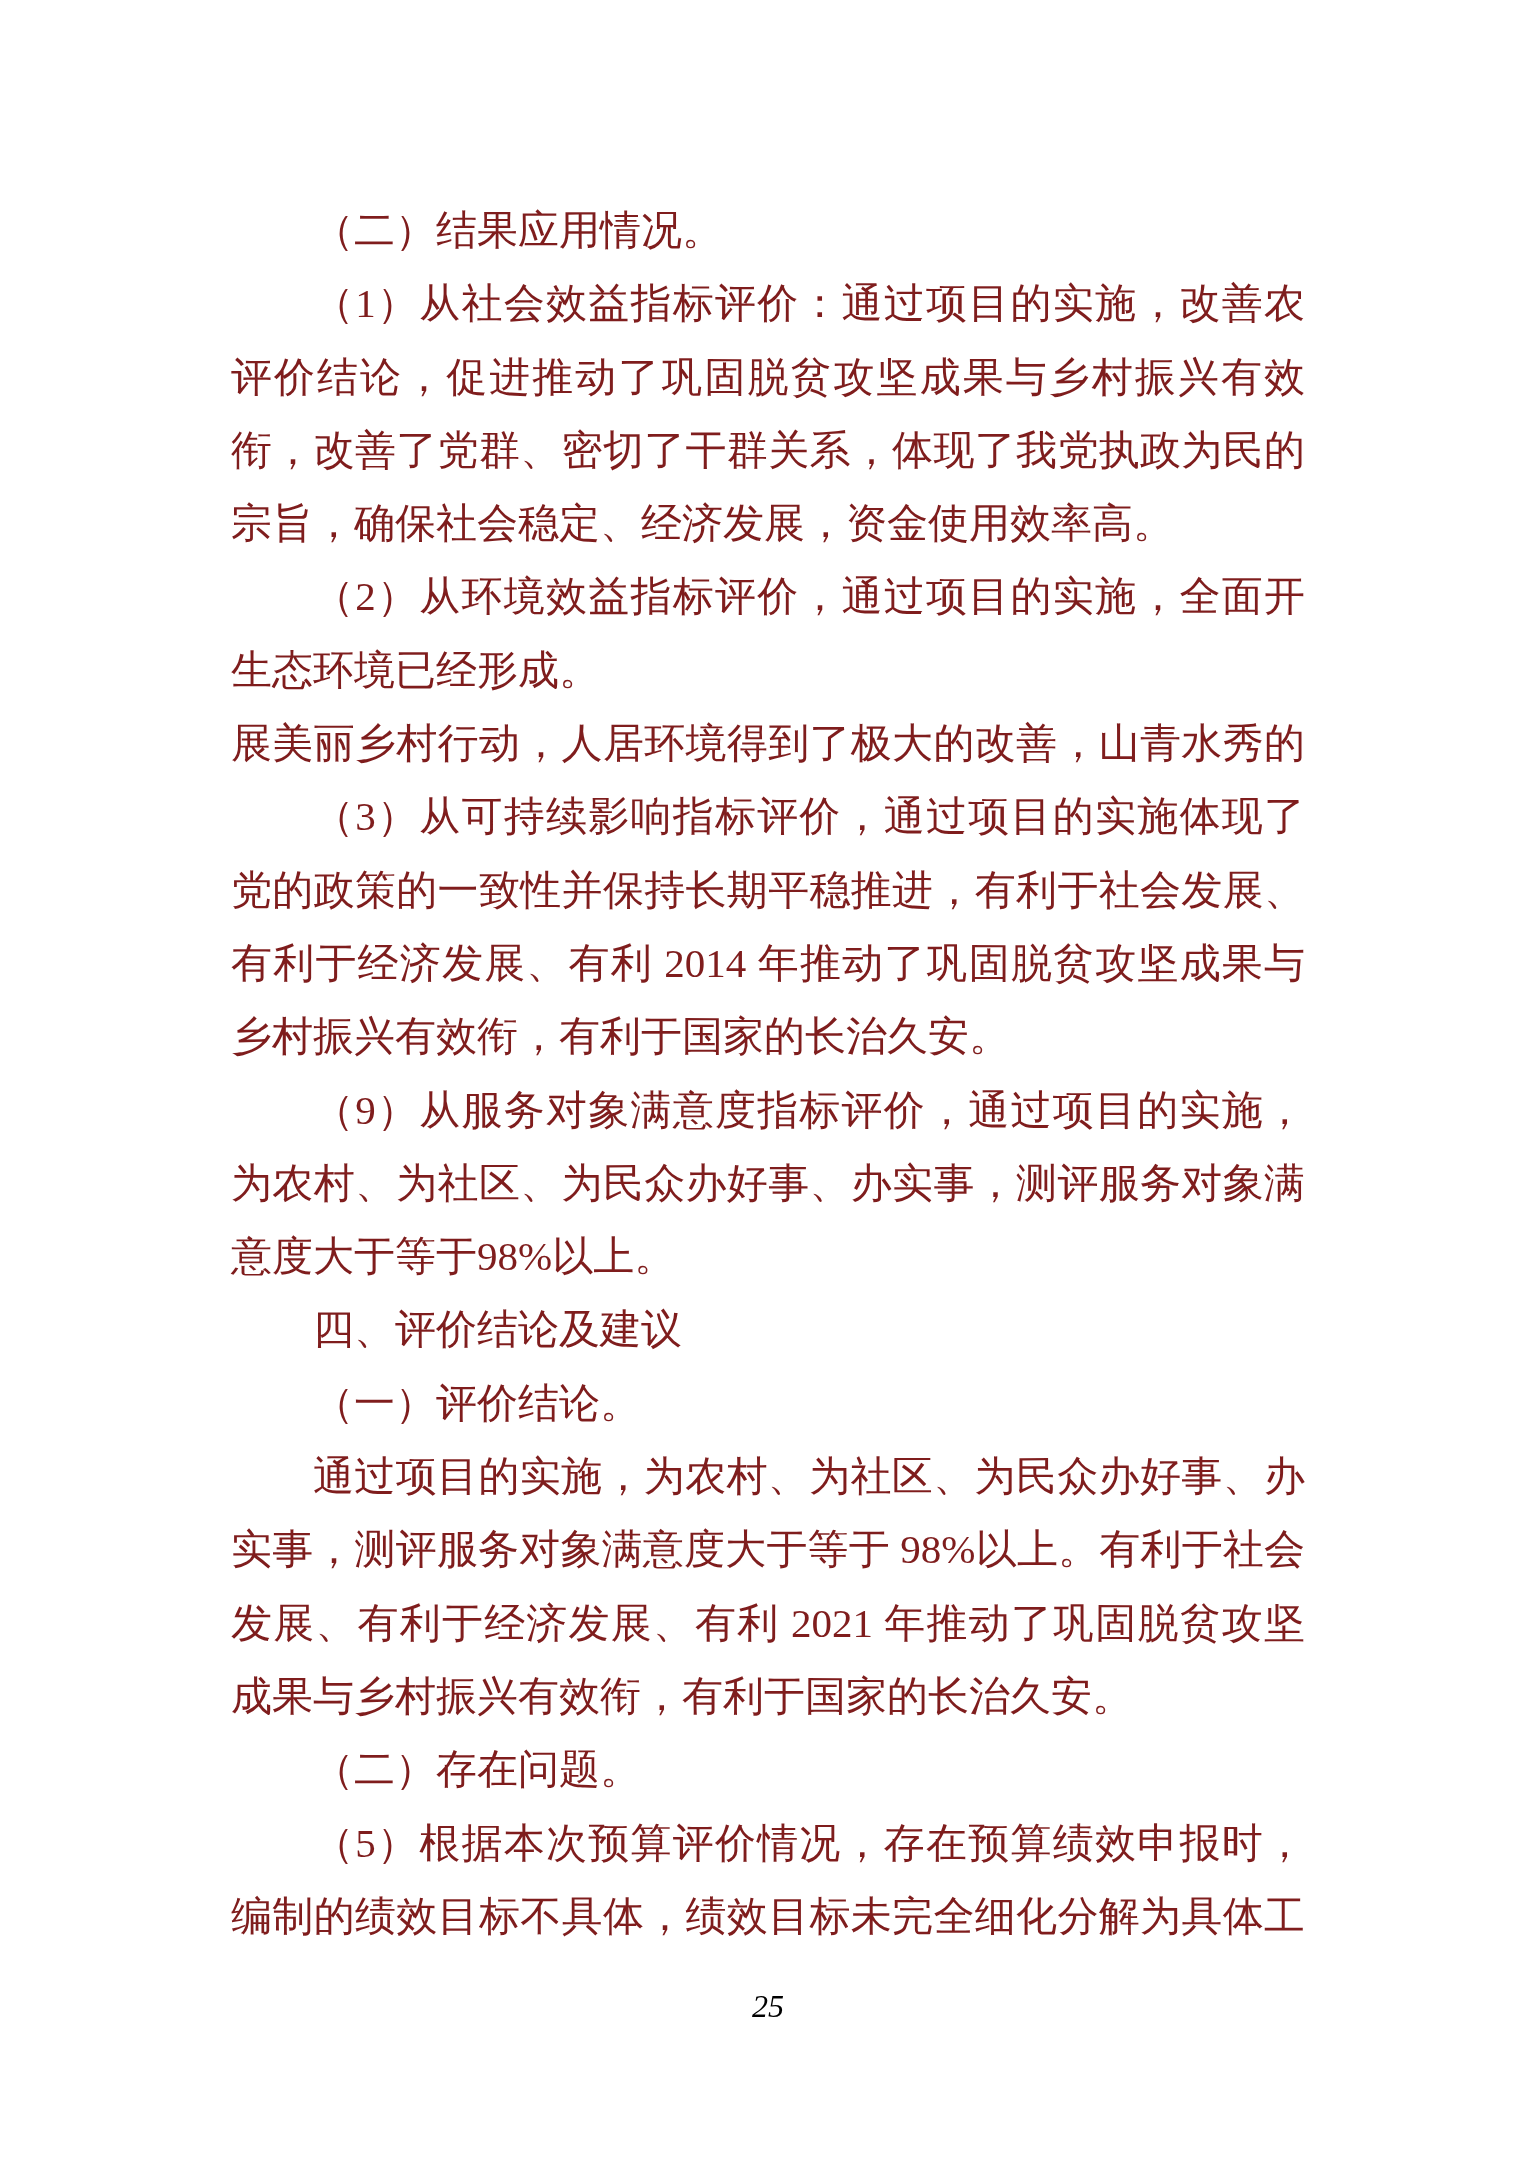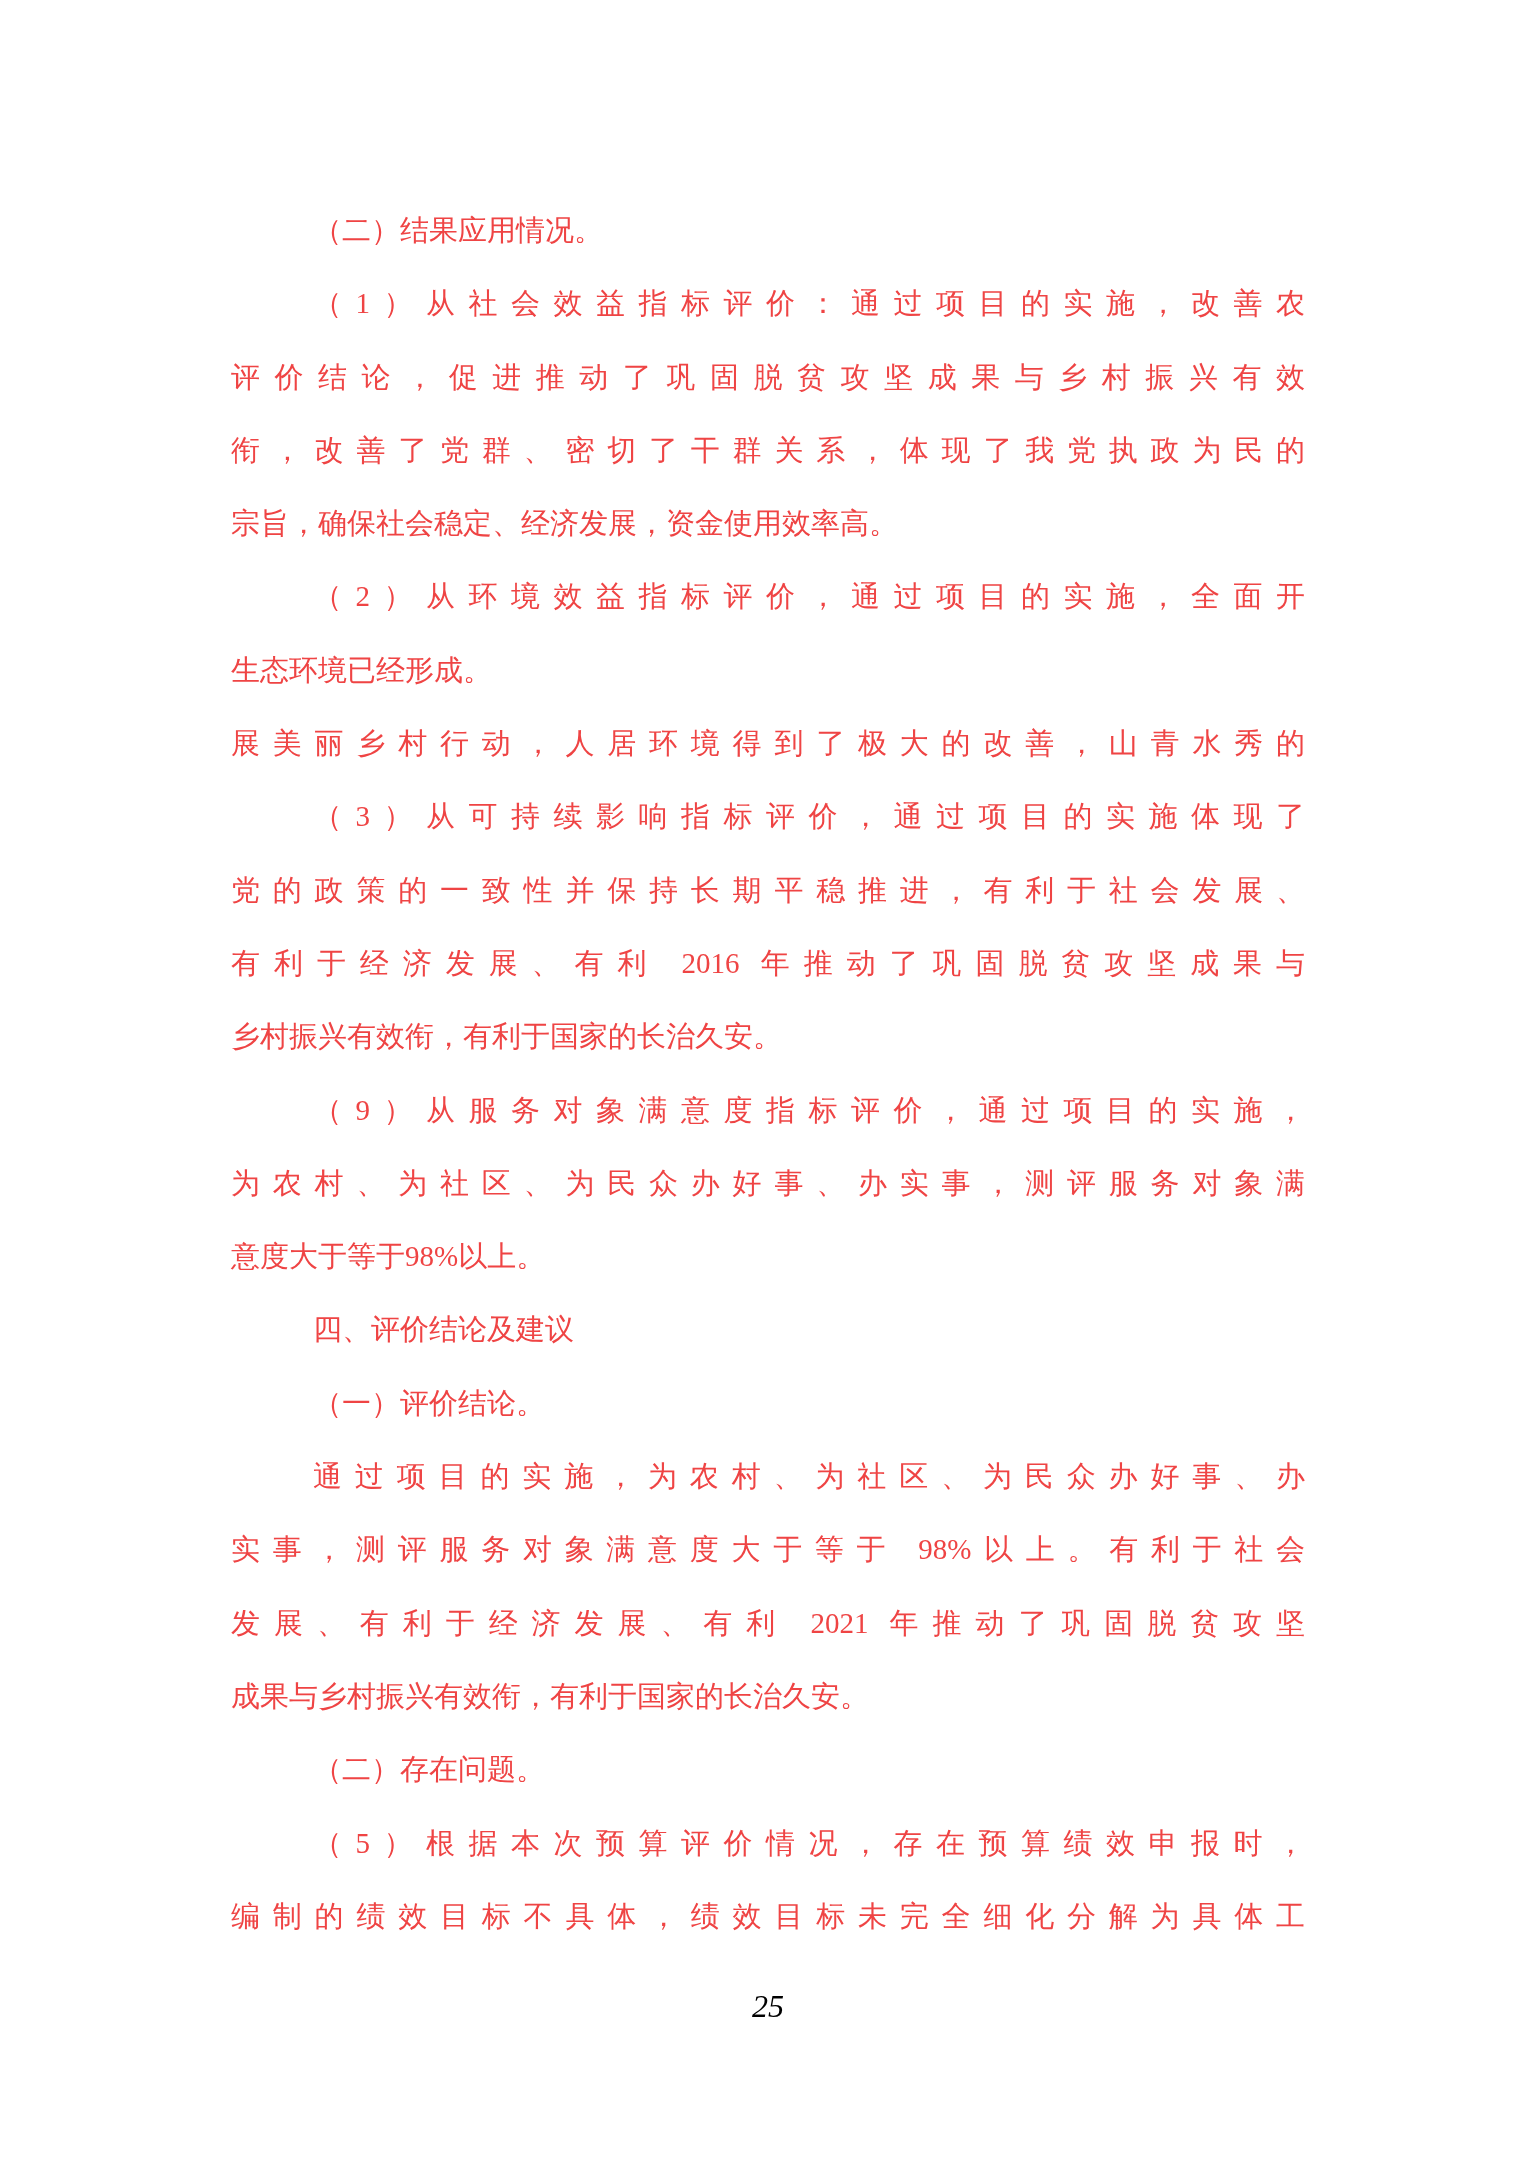--- a/index.html
+++ b/index.html
@@ -19,22 +19,22 @@
   }
   .doc-body {
     position: absolute;
     left: 231px;
     top: 194px;
     width: 1074px;
   }
   .line {
     height: 73.3px;
     line-height: 73.3px;
-    font-size: 29px;
-    color: #ef4444;
+    font-size: 41px;
+    color: #7f1d1d;
     text-align: left;
     white-space: normal;
     overflow: visible;
   }
   .line.indent {
     padding-left: 82px;
   }
   .line.justify {
     text-align: justify;
     text-align-last: justify;
@@ -61,21 +61,21 @@
       <div class="line indent">（二）结果应用情况。</div>
       <div class="line indent justify">（1）从社会效益指标评价：通过项目的实施，改善农</div>
       <div class="line justify">评价结论，促进推动了巩固脱贫攻坚成果与乡村振兴有效</div>
       <div class="line justify">衔，改善了党群、密切了干群关系，体现了我党执政为民的</div>
       <div class="line">宗旨，确保社会稳定、经济发展，资金使用效率高。</div>
       <div class="line indent justify">（2）从环境效益指标评价，通过项目的实施，全面开</div>
       <div class="line">生态环境已经形成。</div>
       <div class="line justify">展美丽乡村行动，人居环境得到了极大的改善，山青水秀的</div>
       <div class="line indent justify">（3）从可持续影响指标评价，通过项目的实施体现了</div>
       <div class="line justify">党的政策的一致性并保持长期平稳推进，有利于社会发展、</div>
-      <div class="line justify">有利于经济发展、有利 2016 年推动了巩固脱贫攻坚成果与</div>
+      <div class="line justify">有利于经济发展、有利 2014 年推动了巩固脱贫攻坚成果与</div>
       <div class="line">乡村振兴有效衔，有利于国家的长治久安。</div>
       <div class="line indent justify">（9）从服务对象满意度指标评价，通过项目的实施，</div>
       <div class="line justify">为农村、为社区、为民众办好事、办实事，测评服务对象满</div>
       <div class="line">意度大于等于98%以上。</div>
       <div class="line indent">四、评价结论及建议</div>
       <div class="line indent">（一）评价结论。</div>
       <div class="line indent justify">通过项目的实施，为农村、为社区、为民众办好事、办</div>
       <div class="line justify">实事，测评服务对象满意度大于等于 98%以上。有利于社会</div>
       <div class="line justify">发展、有利于经济发展、有利 2021 年推动了巩固脱贫攻坚</div>
       <div class="line">成果与乡村振兴有效衔，有利于国家的长治久安。</div>

